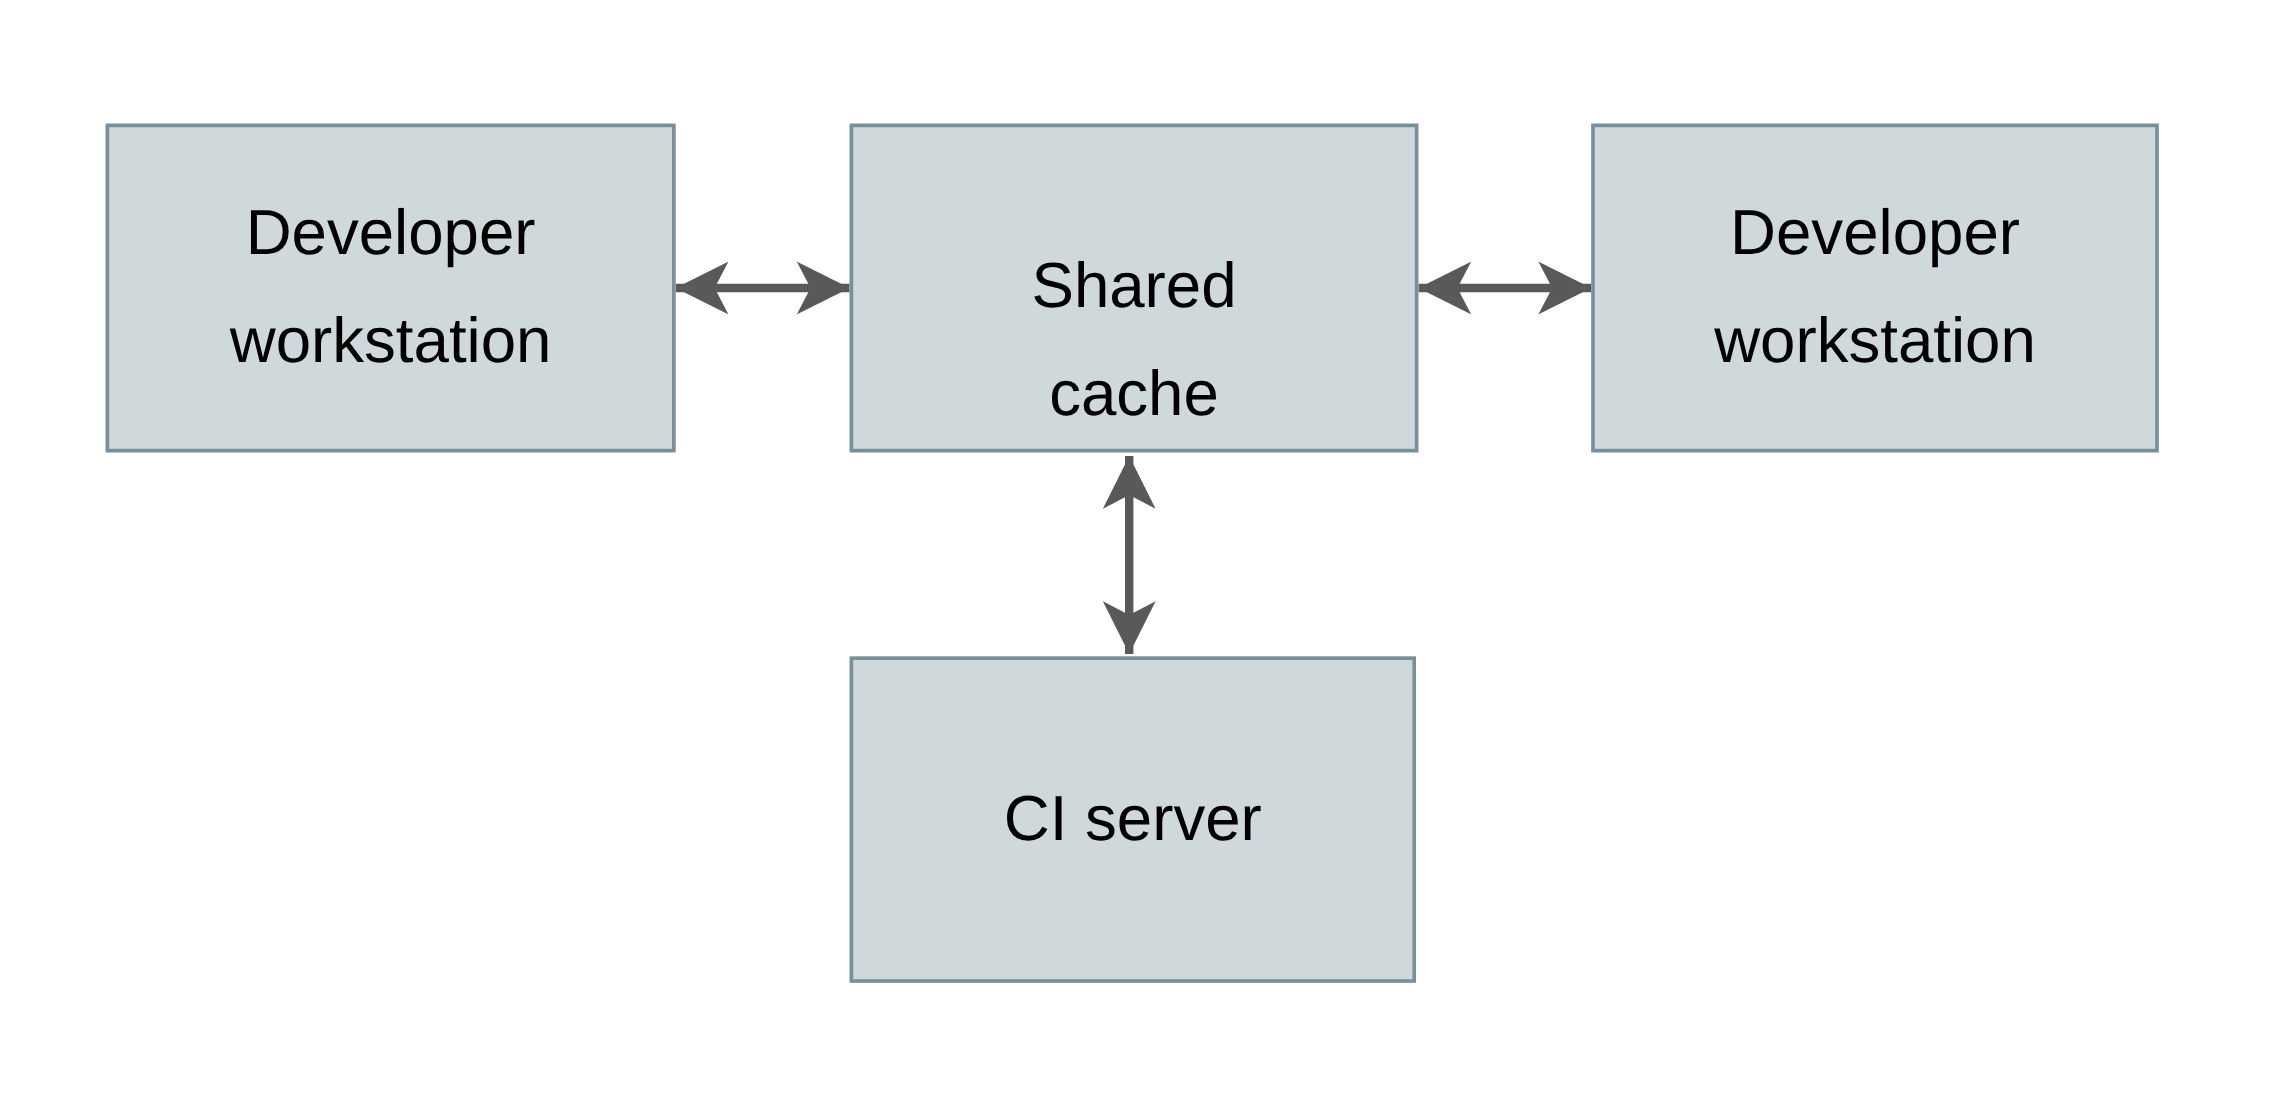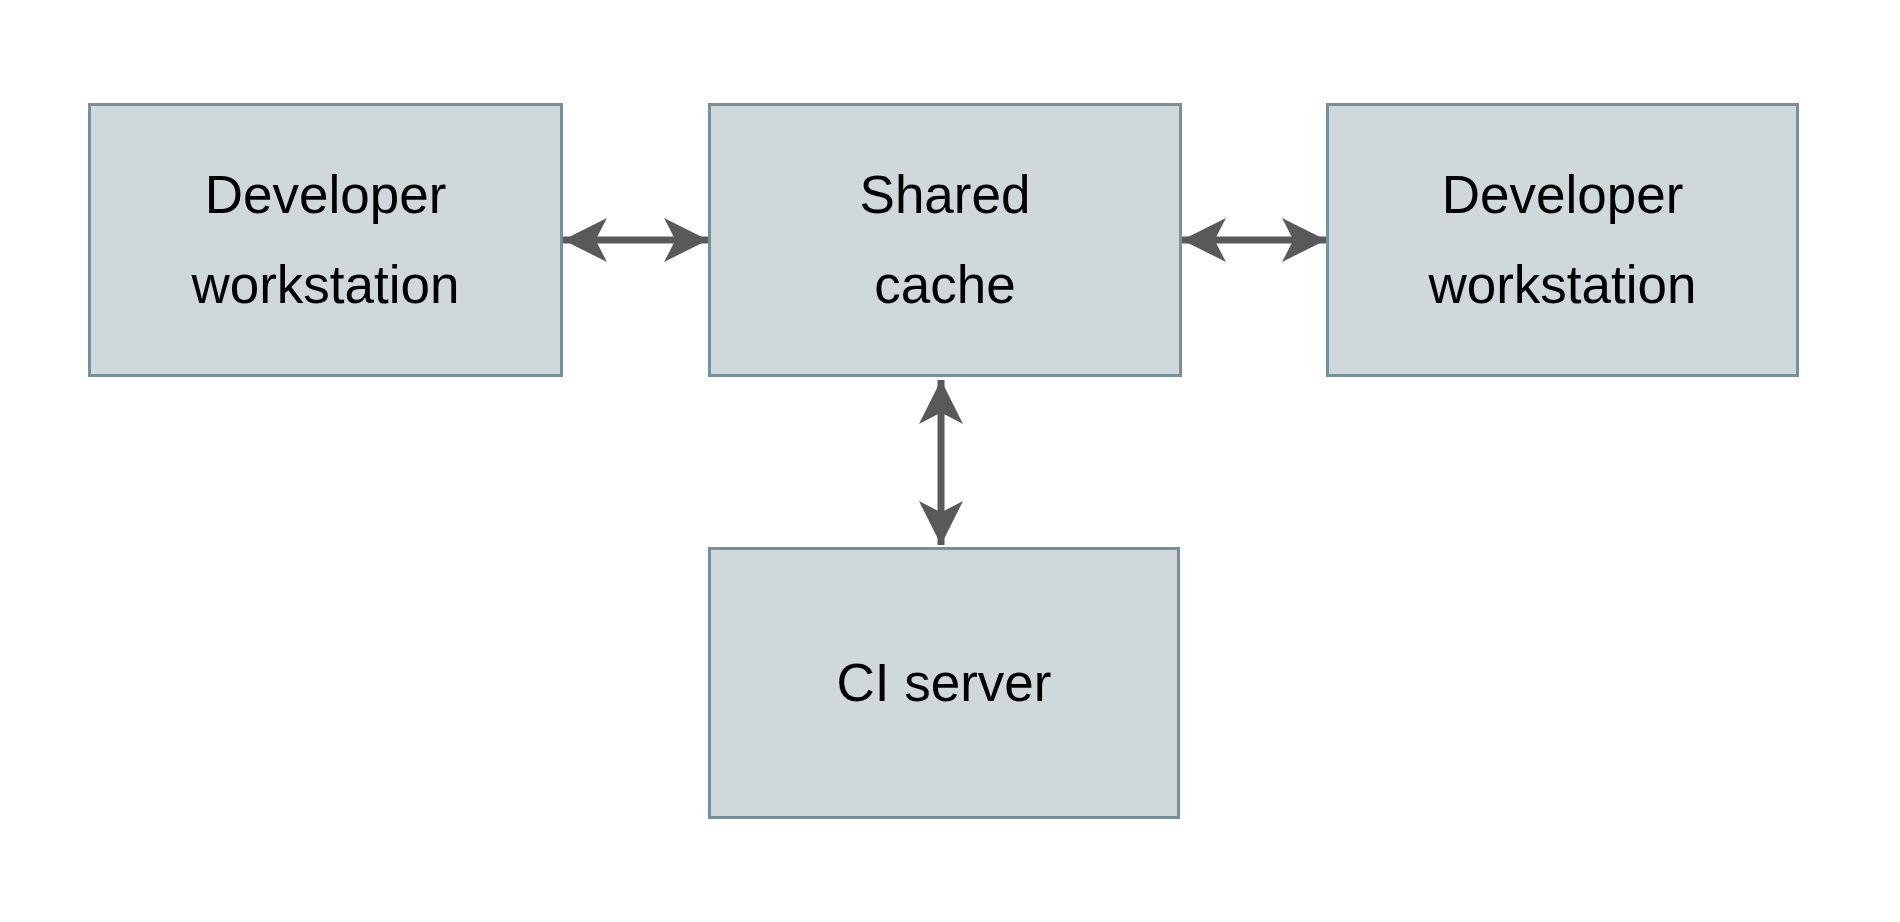--- a/index.html
+++ b/index.html
@@ -31,21 +31,21 @@
     text-align: center;
   }
   .node .label {
     color: var(--text);
     font-size: 53px;
     line-height: 90px;
     white-space: pre-line;
     letter-spacing: 0px;
   }
   .node-dev-left   { left: 88px;   top: 103px; width: 475px; height: 274px; }
-  .node-cache      { left: 708px;  top: 103px; width: 474px; height: 274px; }
+  .node-cache      { left: 708px;  top: 103px; width: 474px; height: 274px; align-items: flex-end; }
   .node-dev-right  { left: 1326px; top: 103px; width: 473px; height: 274px; }
   .node-ci         { left: 708px;  top: 547px; width: 472px; height: 272px; text-align: center; }
 
   svg.edges {
     position: absolute;
     left: 0; top: 0;
     width: 1900px;
     height: 922px;
     pointer-events: none;
   }

